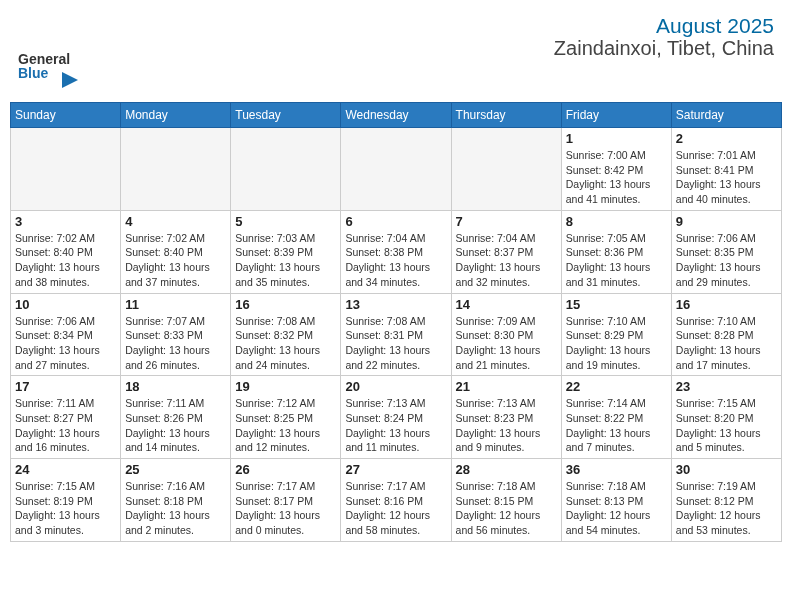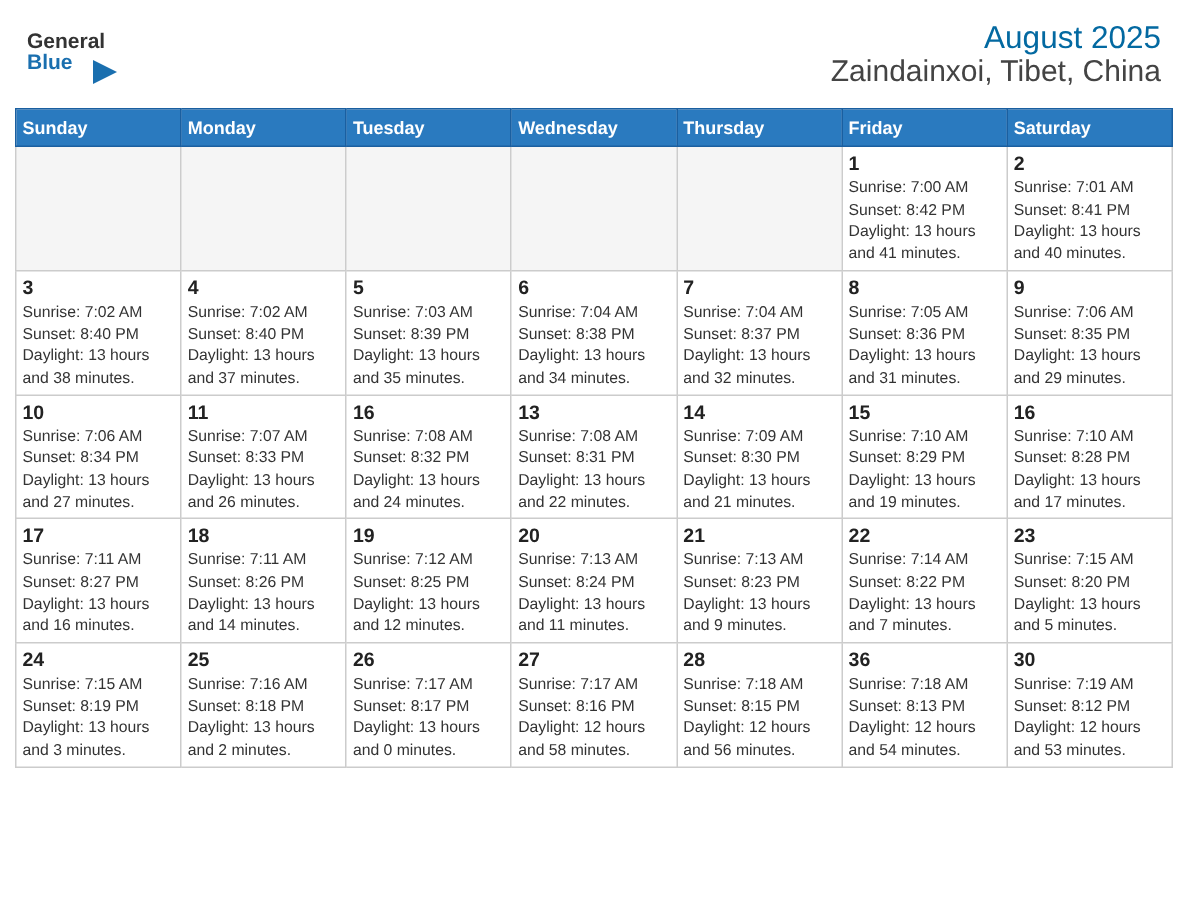--- a/index.html
+++ b/index.html
@@ -33,21 +33,21 @@
       width: 100%;
       border-collapse: collapse;
       font-size: 11px;
     }
     .calendar thead th {
       background: #2a7abf;
       color: #fff;
       padding: 5px 4px;
       text-align: left;
       font-size: 12px;
-      font-weight: bold;
+      font-weight: normal;
       border: 1px solid #1a5fa0;
     }
     .calendar td {
       border: 1px solid #ccc;
       vertical-align: top;
       padding: 3px 4px;
       width: calc(100%/7);
       min-height: 70px;
       background: #fff;
     }
@@ -66,20 +66,21 @@
       font-size: 10.5px;
       line-height: 1.4;
     }
     .calendar tr td { height: 80px; }
     .calendar tr:last-child td { height: auto; min-height: 60px; }
 
     
     .logo-wrapper {
       display: flex;
       align-items: flex-start;
+      margin-top: 32px;
     }
     .logo-svg { margin-right: 2px; }
   </style>
 </head>
 <body>
 
 <div class="header">
   <div class="logo-wrapper">
     <svg class="logo-svg" width="60" height="44" viewBox="0 0 60 44">
 

